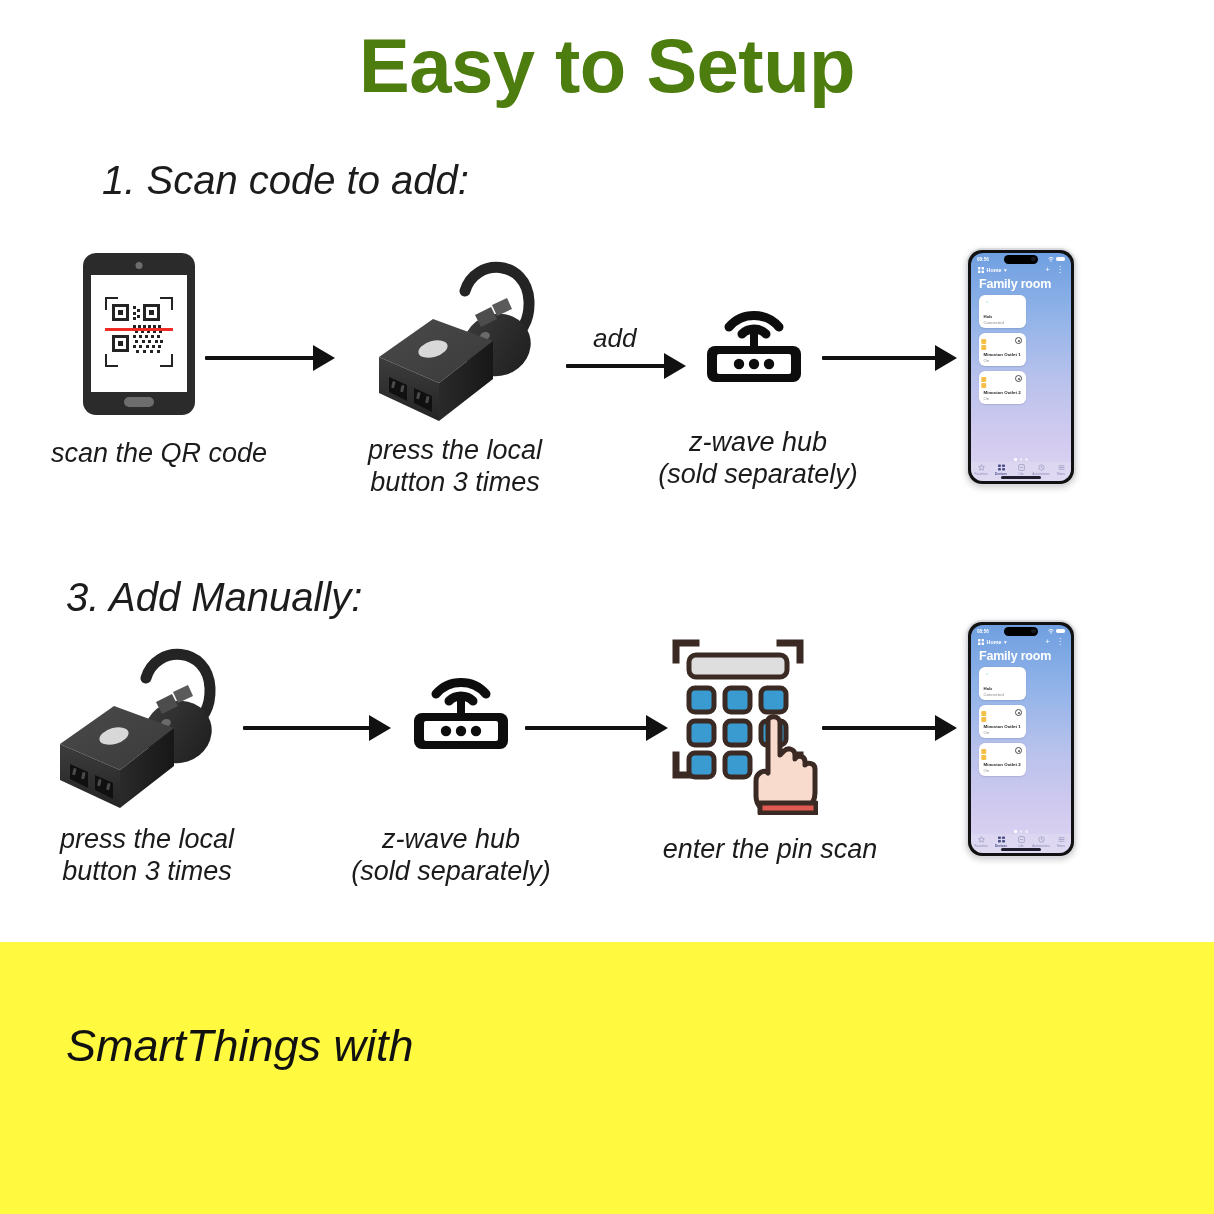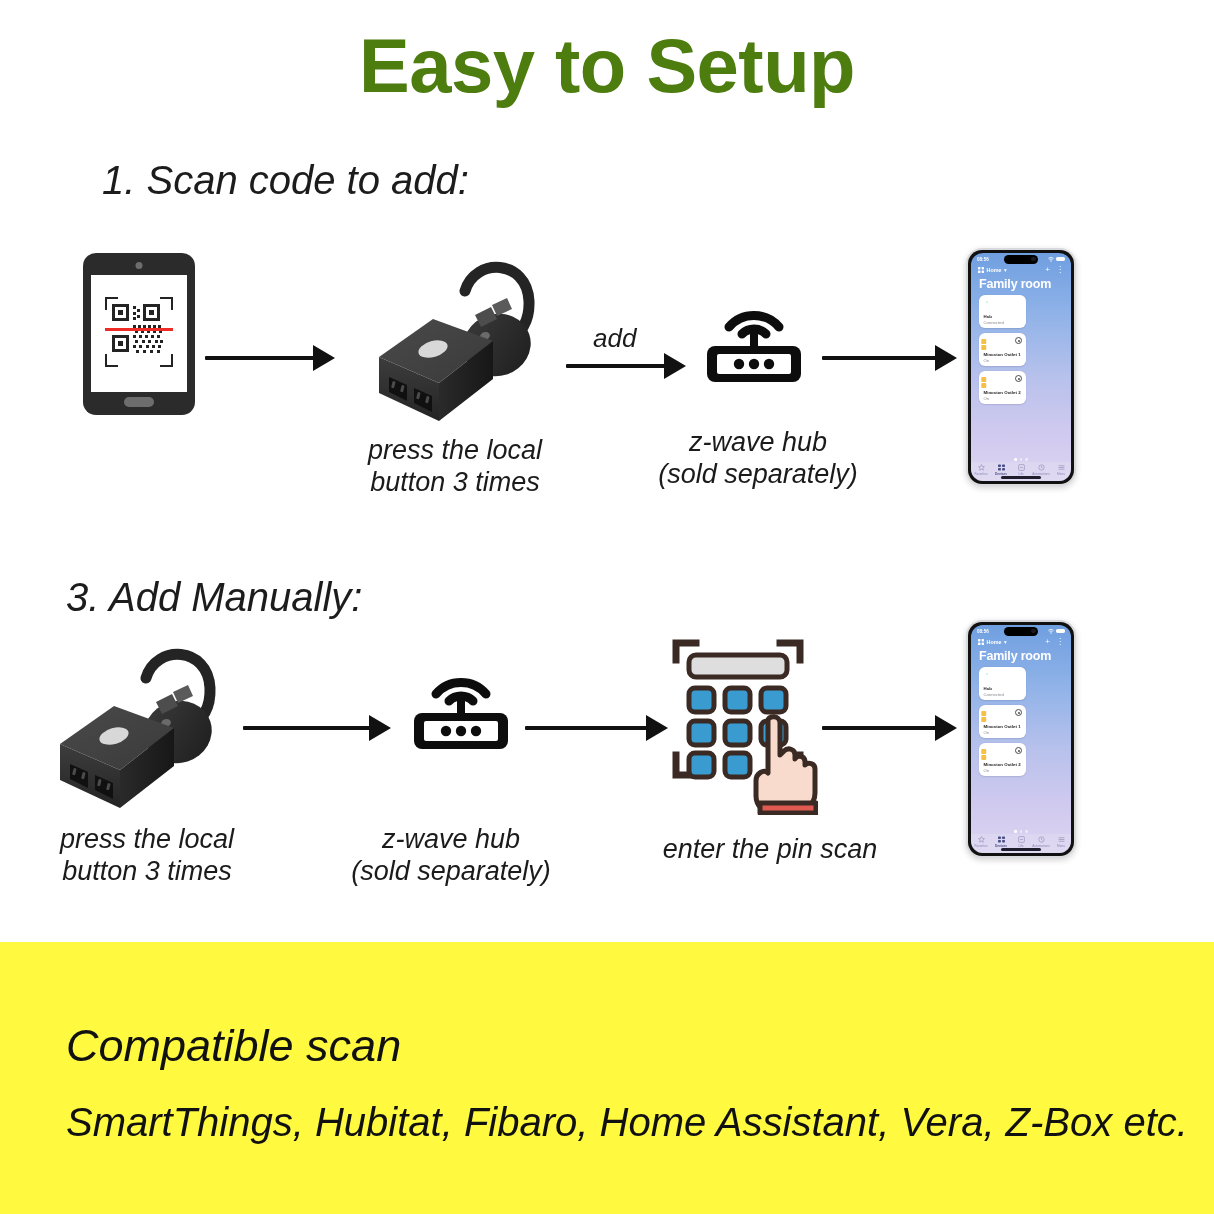--- a/index.html
+++ b/index.html
@@ -287,20 +287,21 @@
             <rect x="38" y="46" width="3" height="3"></rect>
               <rect x="45" y="46" width="3" height="3"></rect>
           </g>
         </svg>
         <span class="scanline"></span>
       </div>
     </div>
     <span class="homebtn"></span>
   </div>
 
+  <div class="caption" style="left:24px; top:438px; width:270px;">scan the QR code</div>
 
   <div class="arrow" style="left:205px; top:345px; width:130px;">
     <span class="shaft" style="width:110px;"></span>
     <span class="head" style="left:108px;"></span>
   </div>
 
   <div class="outlet" style="left:357px; top:253px;">
     <svg width="190" height="175" viewBox="0 0 190 175">
       <defs>
         <linearGradient id="bodyTop" x1="0" y1="0" x2="1" y2="1">
@@ -721,17 +722,16 @@
               </svg>
             <span class="tlabel">Menu</span>
           </div>
         </div>
         <span class="st-homebar"></span>
       </div>
     </div>
   </div>
 
   <div class="band" style="top:942px; height:272px;">
-    <div class="band-title" style="top:78px;">Compatible scan</div>
-    <div class="band-list" style="top:158px;">SmartThings, Hubitat, Fibaro, Home Assistant, Vera, Z-Box etc.</div>
+    <div class="band-title" style="top:78px;">SmartThings with</div>
   </div>
 
 </div>
 
 </body></html>

